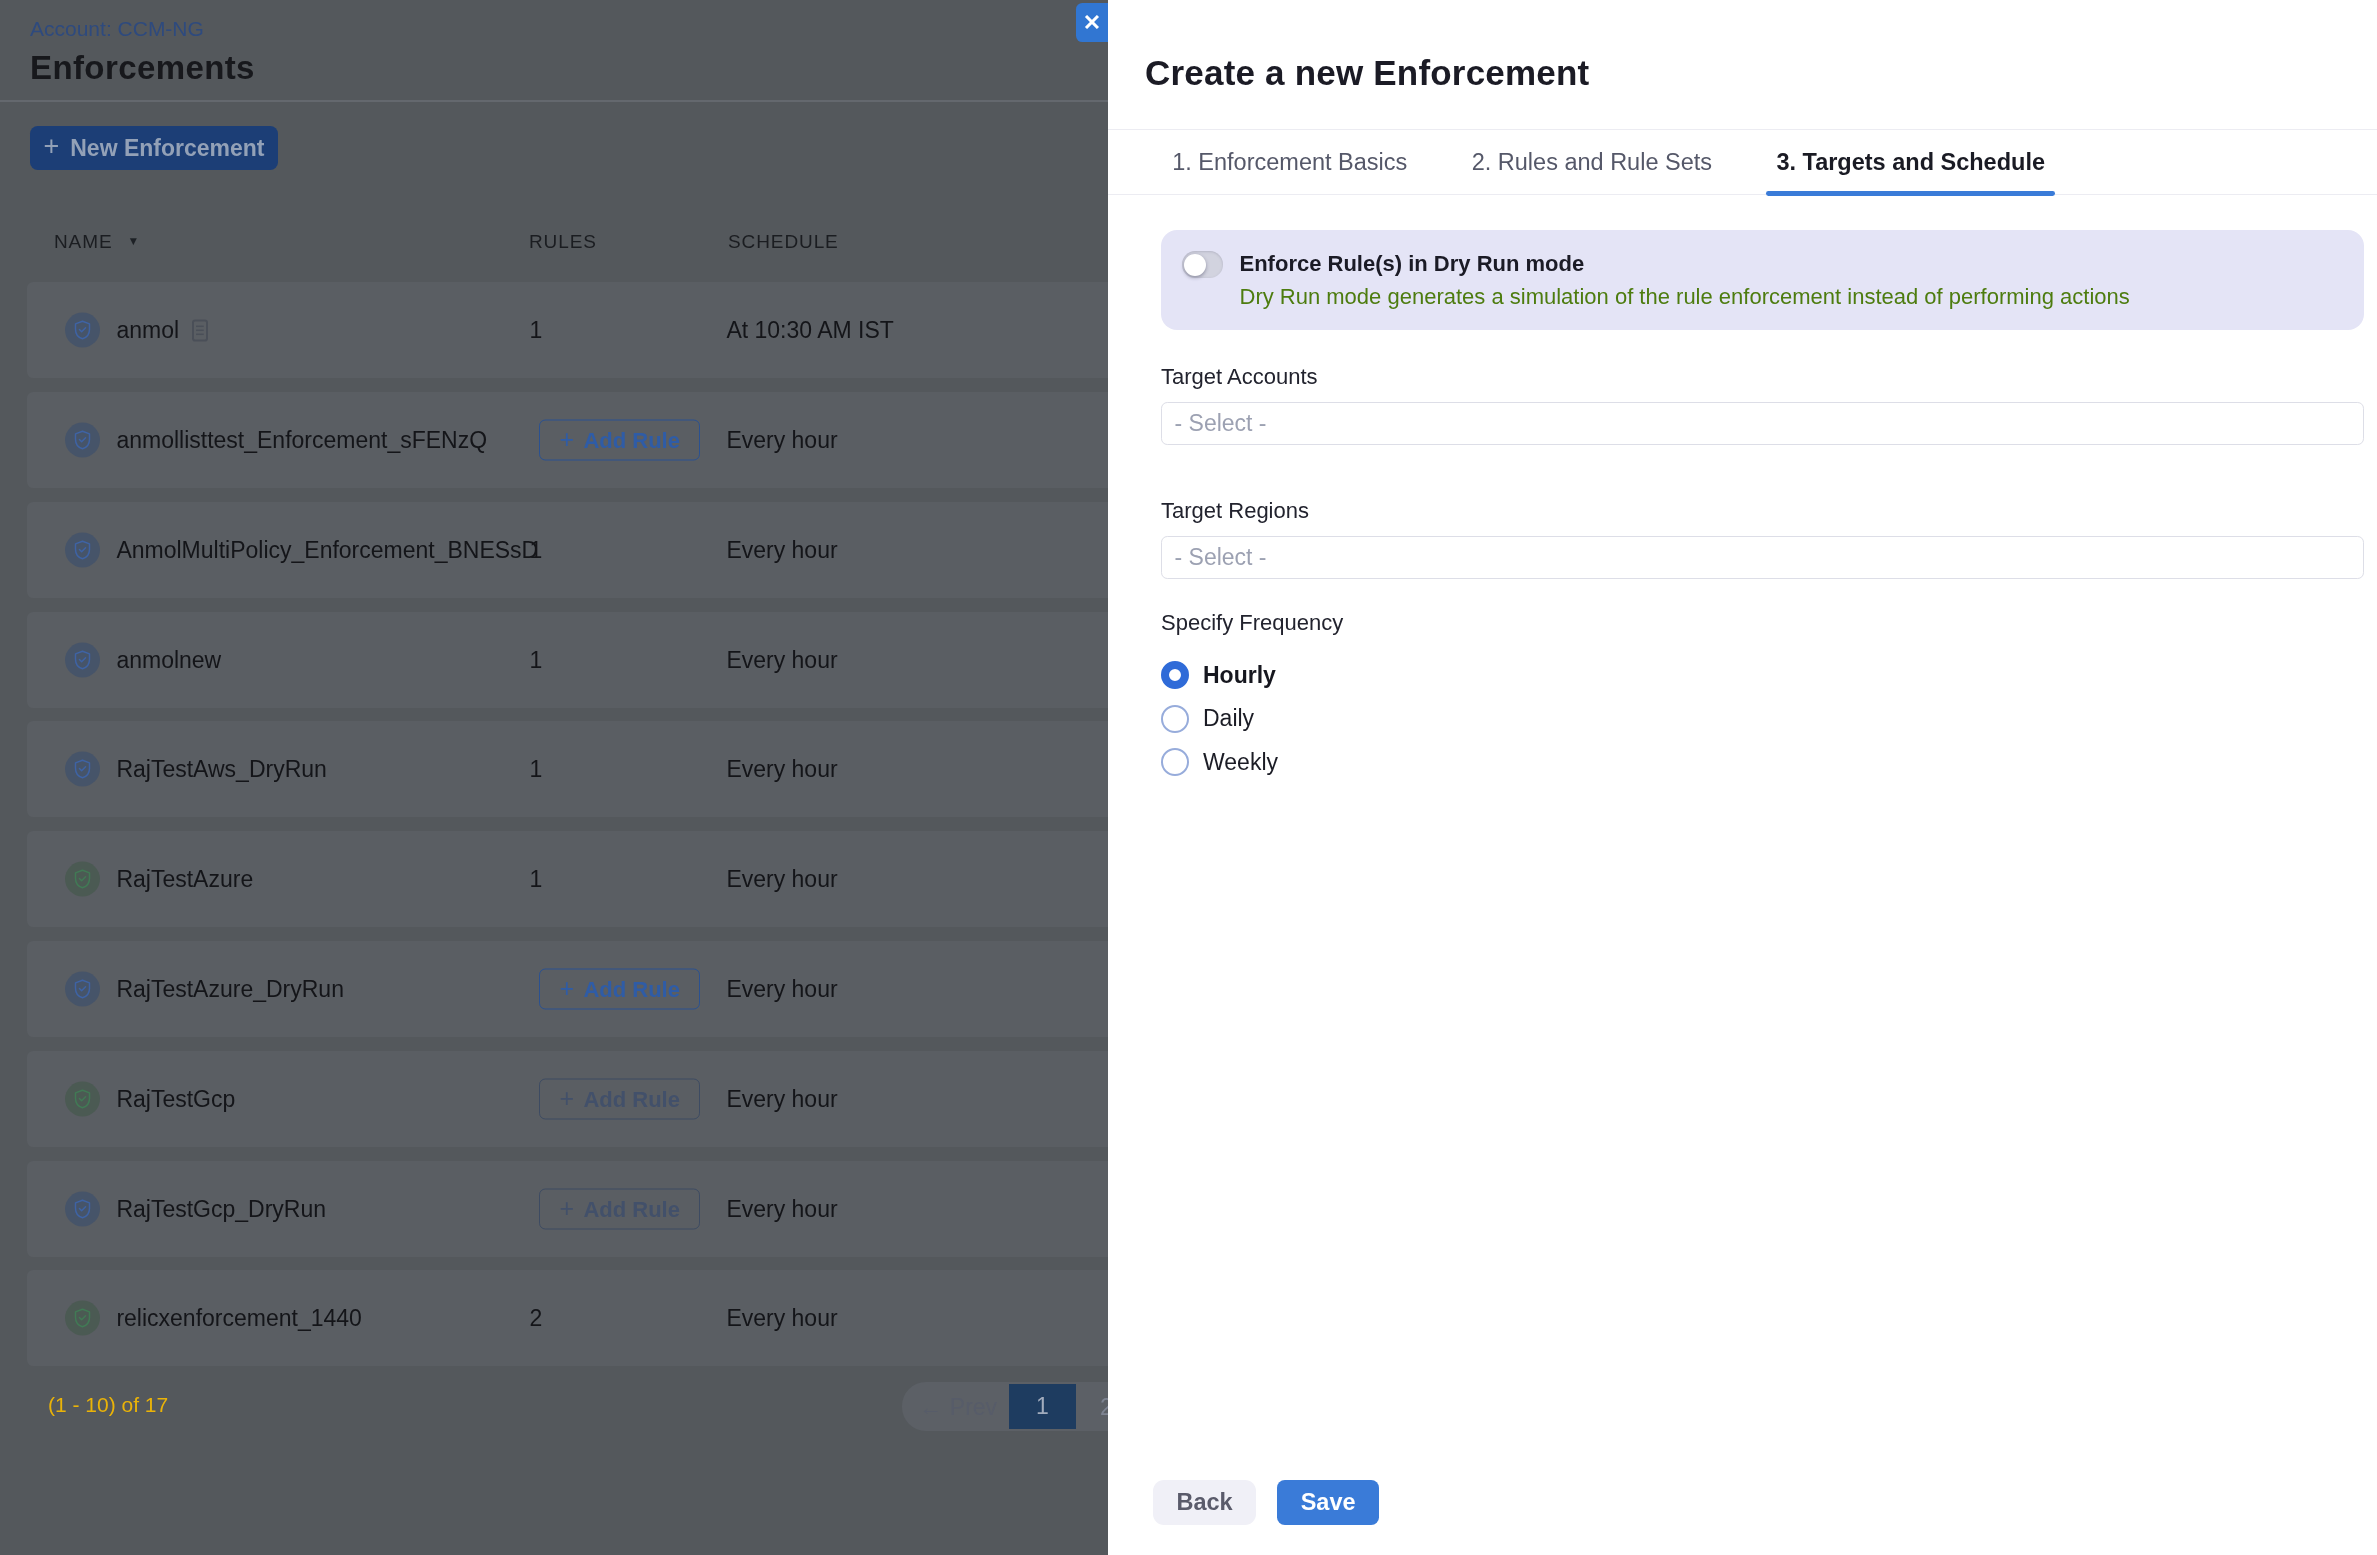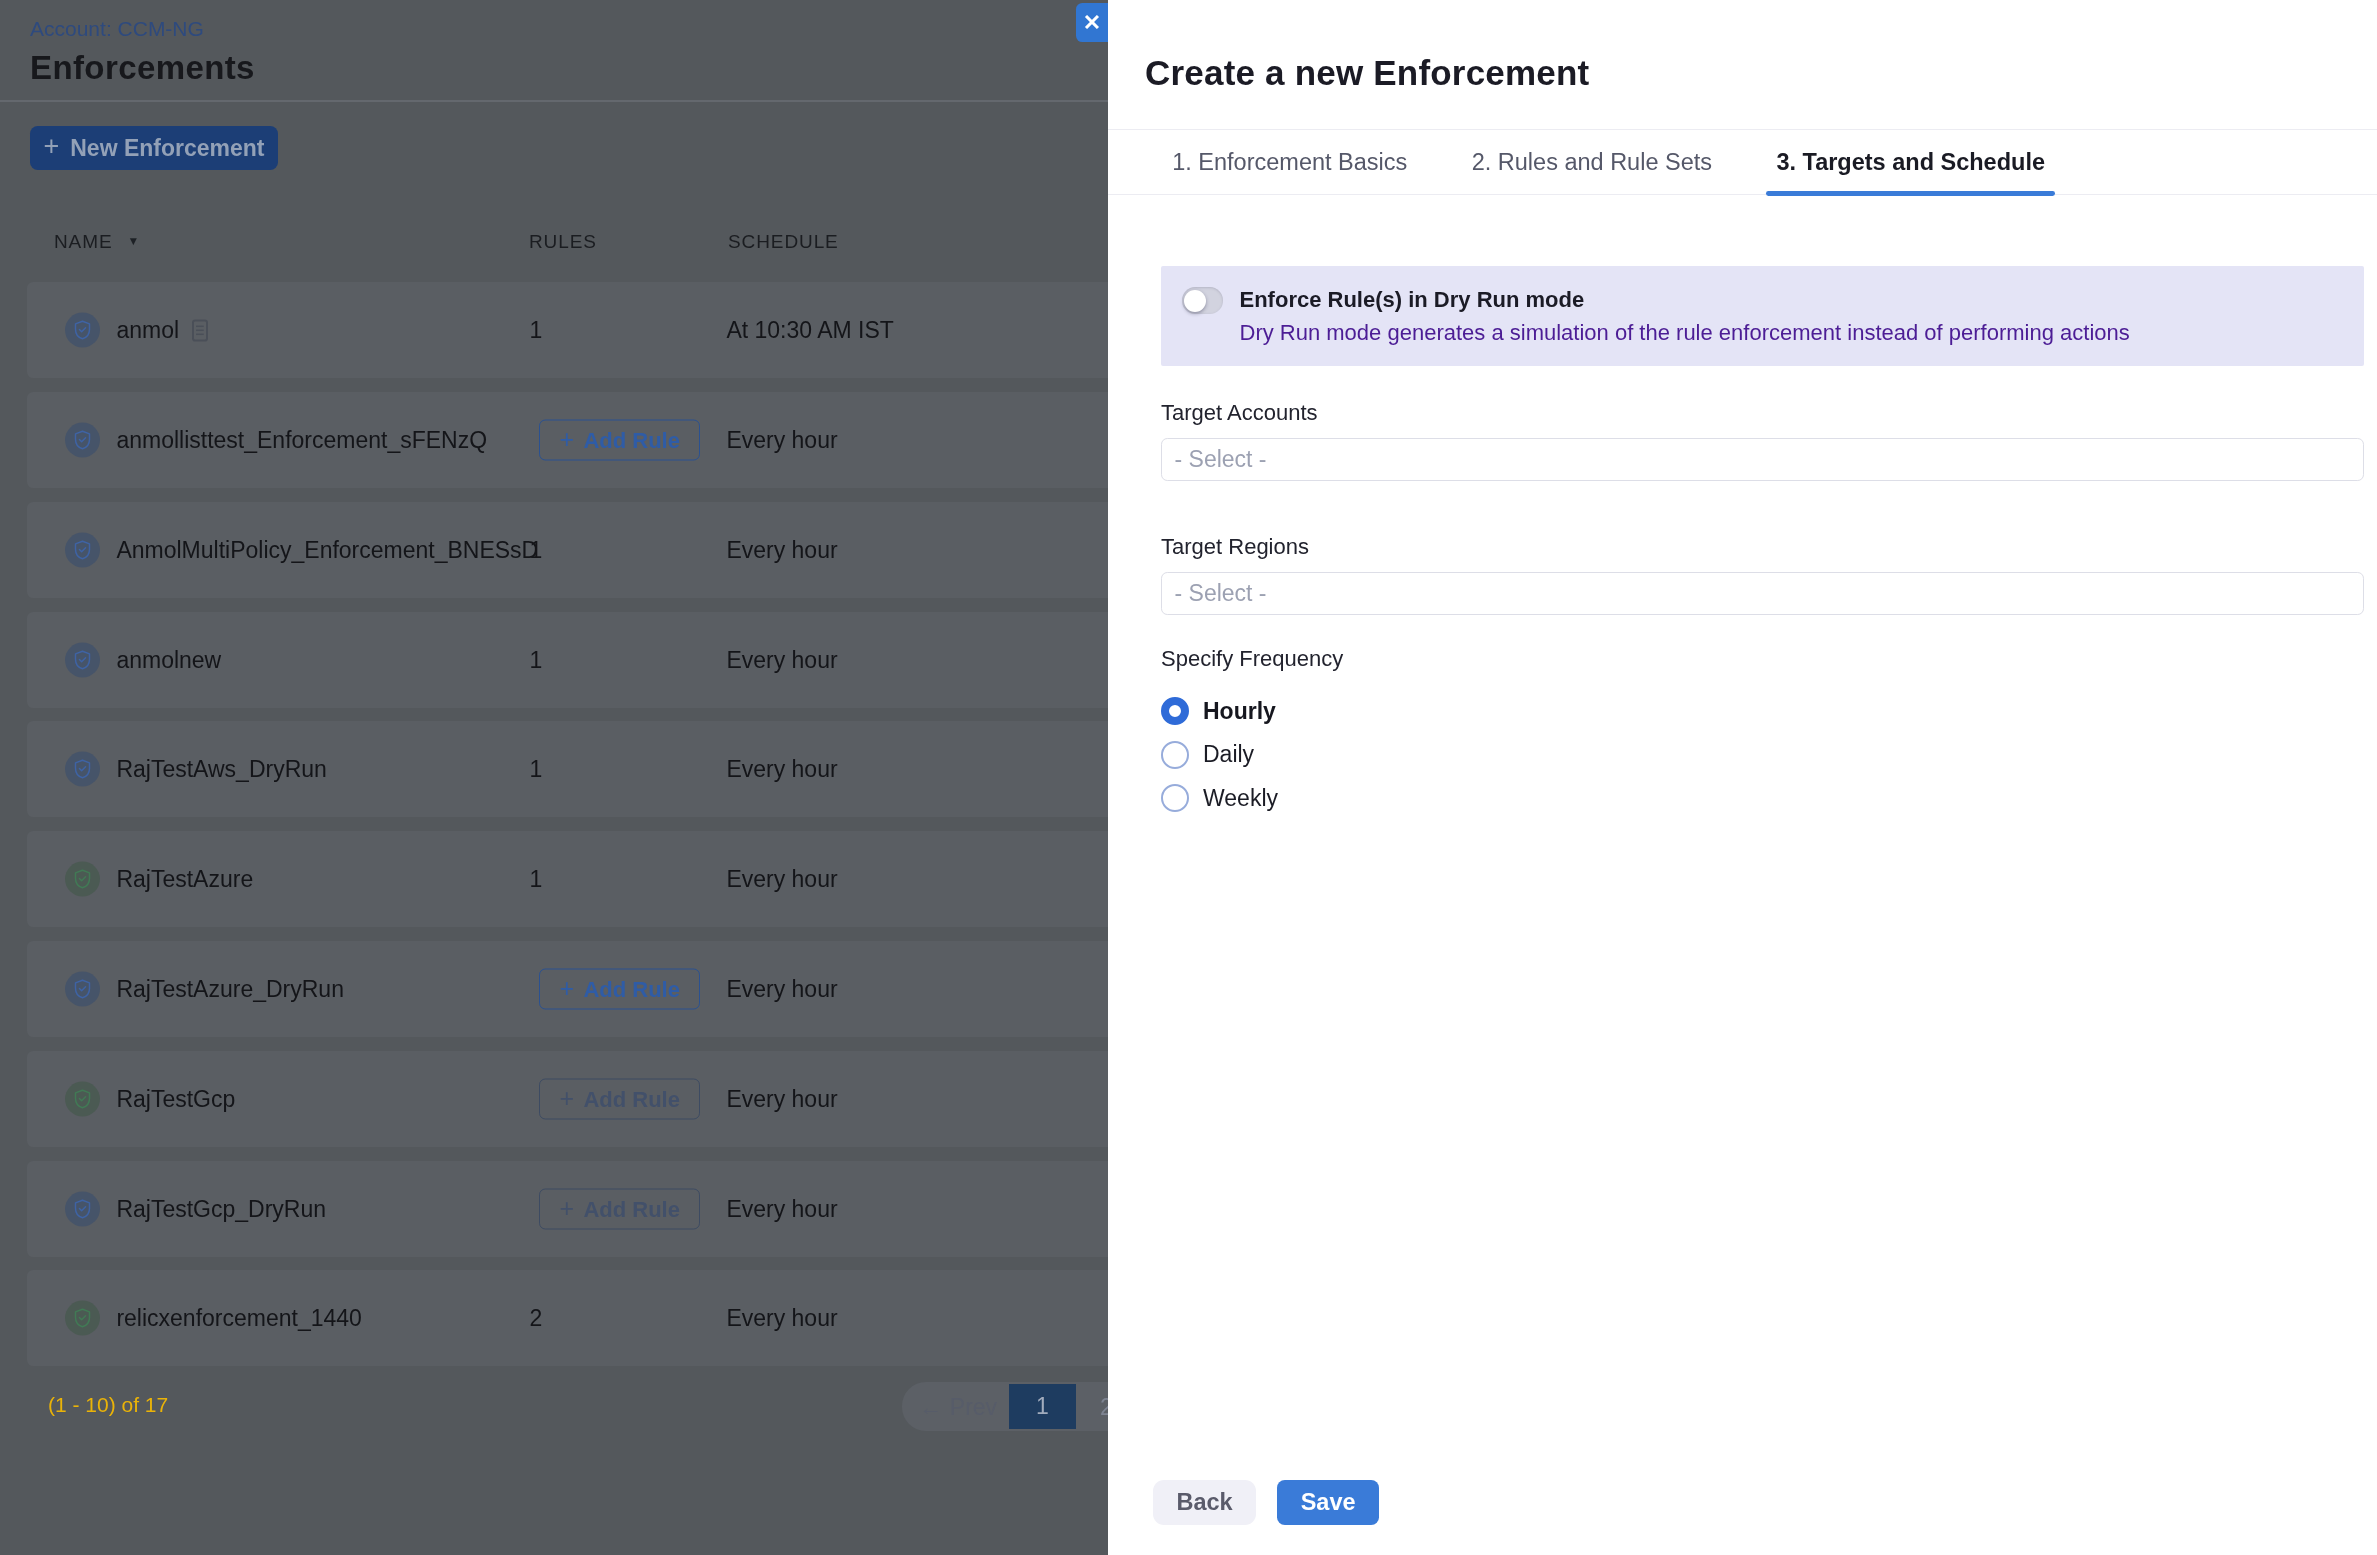--- a/index.html
+++ b/index.html
@@ -137,36 +137,36 @@
   }
   .tab.active { color:#1A1B24; font-weight:700; }
   .tab.active::after {
     content:""; position:absolute; left:0; right:0; bottom:-1.6px; height:4.7px;
     background:#3A7BD8; border-radius:2.4px;
   }
 
   .drawer-content { position:absolute; left:53px; right:14px; top:194px; }
 
   .banner {
-    margin-top:72px; height:100px; background:#E4E4F6; border-radius:2px;
+    margin-top:36px; height:100px; background:#E4E4F6; border-radius:16px;
     display:flex; gap:16.5px; padding:19.6px 23.5px 0 21px;
   }
   .toggle {
     flex:0 0 41px; width:41px; height:27px; border-radius:13.3px;
     background:#D2D3DF; position:relative; margin-top:1.6px; cursor:pointer;
     box-shadow:inset 0 0.8px 2.4px rgba(80,80,110,.25);
   }
   .toggle .knob {
     position:absolute; left:2.4px; top:2.4px; width:22px; height:22px;
     border-radius:50%; background:#FFFFFF;
     box-shadow:0 1.6px 3.9px rgba(40,40,70,.4);
   }
   .banner-text { display:flex; flex-direction:column; }
   .banner-title { font-size:22px; font-weight:700; color:#1B1B26; line-height:27px; }
-  .banner-desc  { font-size:22px; font-weight:400; color:#4c1d95; margin-top:7.8px; line-height:25px; }
+  .banner-desc  { font-size:22px; font-weight:400; color:#4d7c0f; margin-top:7.8px; line-height:25px; }
 
   .field-label { font-size:22px; font-weight:500; color:#22232E; }
   .label-accounts  { margin-top:34px; }
   .label-regions   { margin-top:53px; }
   .label-frequency { margin-top:31px; }
 
   .select-box {
     margin-top:11.8px; height:43px; background:#fff;
     border:1.6px solid #DDDEE7; border-radius:6.3px;
     display:flex; align-items:center; padding-left:12.5px; cursor:pointer;

